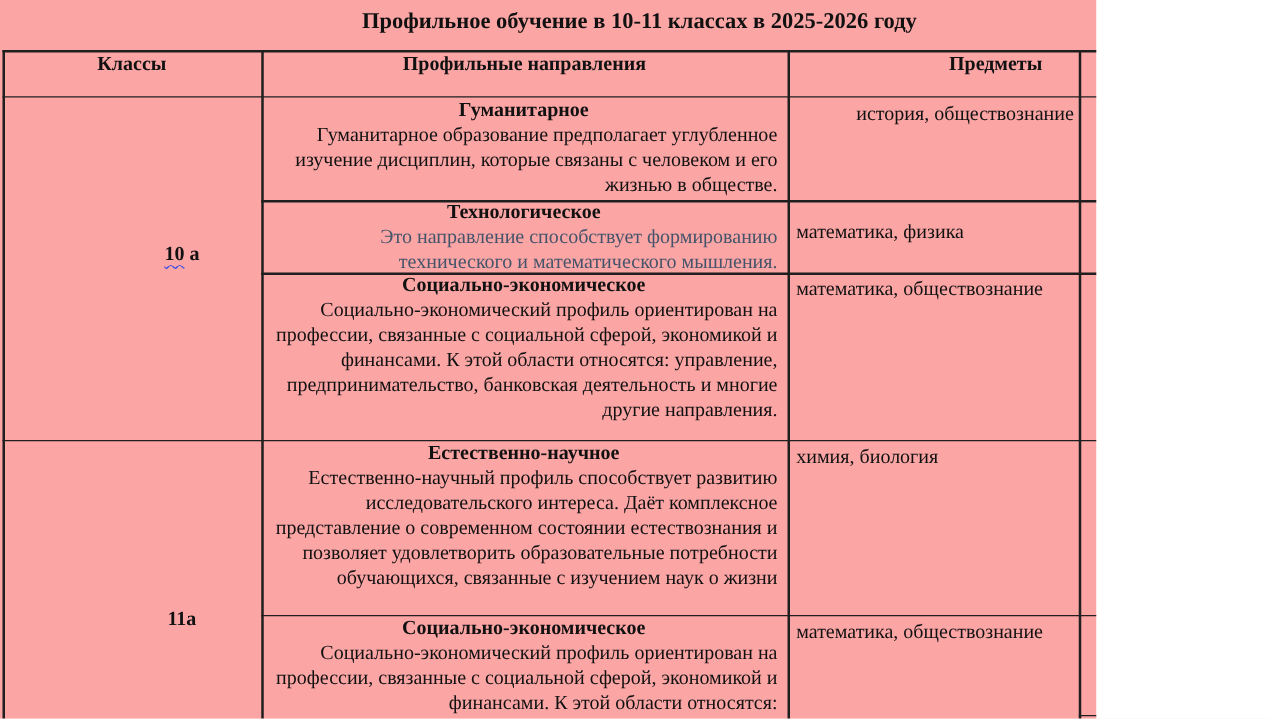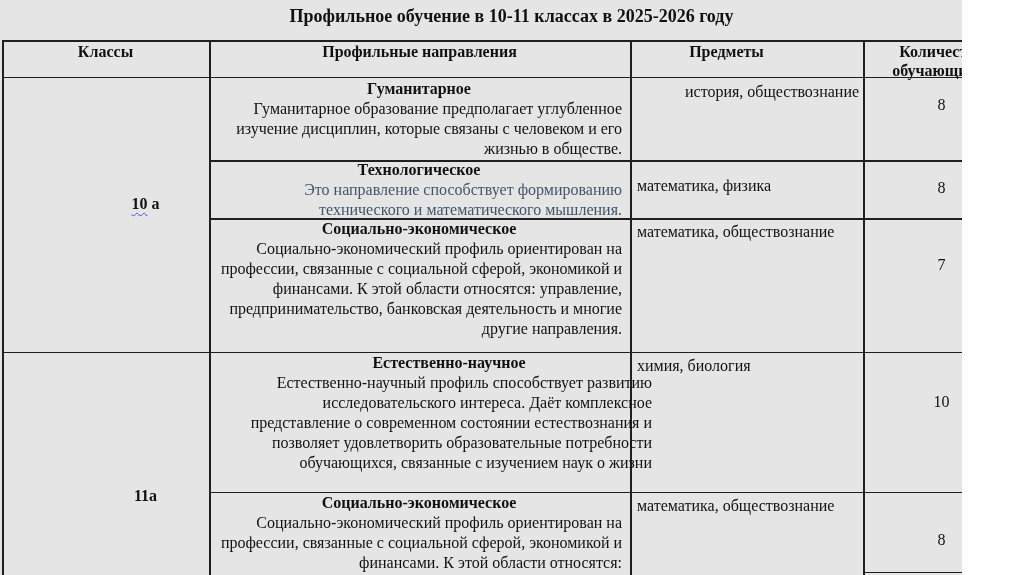--- a/index.html
+++ b/index.html
@@ -1,54 +1,54 @@
 <!DOCTYPE html>
 <html><head>
 <meta charset="utf-8">
 <style>
   html,body{margin:0;padding:0;background:#fff;}
   #page{
     position:relative;
-    width:962px;height:575px;
-    background:#e5e5e5;
+    width:877px;height:575px;
+    background:#fca5a5;
     overflow:hidden;
     font-family:"Liberation Serif","DejaVu Serif",serif;
     color:#111111;
     font-size:16px;
     line-height:20px;
   }
   .abs{position:absolute;}
   
   .hl{position:absolute;height:1.5px;background:#1f1f1f;}
   .vl{position:absolute;width:1.5px;background:#1f1f1f;}
   
   .doc-title{
     top:4px;left:0;width:1023px;
     text-align:center;font-weight:bold;font-size:18px;line-height:24px;
   }
   
   .th{font-weight:bold;text-align:center;line-height:19px;top:42px;}
   .th-classes{left:2px;width:207px;}
   .th-profiles{left:209px;width:421px;}
-  .th-subjects{left:610px;width:233px;}
+  .th-subjects{left:632px;width:233px;padding-left:48px;}
   .th-count{left:863px;width:157px;padding:0 6px;box-sizing:border-box;}
   
   .class-label{left:2px;width:207px;text-align:center;font-weight:bold;padding-left:40px;}
   .cl-10{top:194px;}
   .cl-11{top:486px;}
   .wavy{
     text-decoration-line:underline;
     text-decoration-style:wavy;
     text-decoration-color:#3f51e6;
     text-decoration-thickness:1px;
     text-underline-offset:3px;
   }
   
   .profile-cell{left:216px;width:406px;}
-  .pc-1{top:79px;} .pc-2{top:160px;} .pc-3{top:219px;} .pc-4{top:353px;margin-left:30px;} .pc-5{top:493px;}
+  .pc-1{top:79px;} .pc-2{top:160px;} .pc-3{top:219px;} .pc-4{top:353px;} .pc-5{top:493px;}
   .profile-name{text-align:center;font-weight:bold;font-family:Liberation Serif, serif;}
   .profile-desc{text-align:right;}
   .accent-desc{color:#44546A;}
   
   .subjects-cell{left:637px;width:222px;text-align:left;}
   .sc-1{top:82px;margin-left:48px;} .sc-2{top:176px;} .sc-3{top:222px;} .sc-4{top:356px;} .sc-5{top:496px;}
   
   .count-cell{left:863px;width:157px;text-align:center;}
   .cc-1{top:95px;} .cc-2{top:178px;} .cc-3{top:255px;} .cc-4{top:392px;} .cc-5{top:530px;}
 </style>

